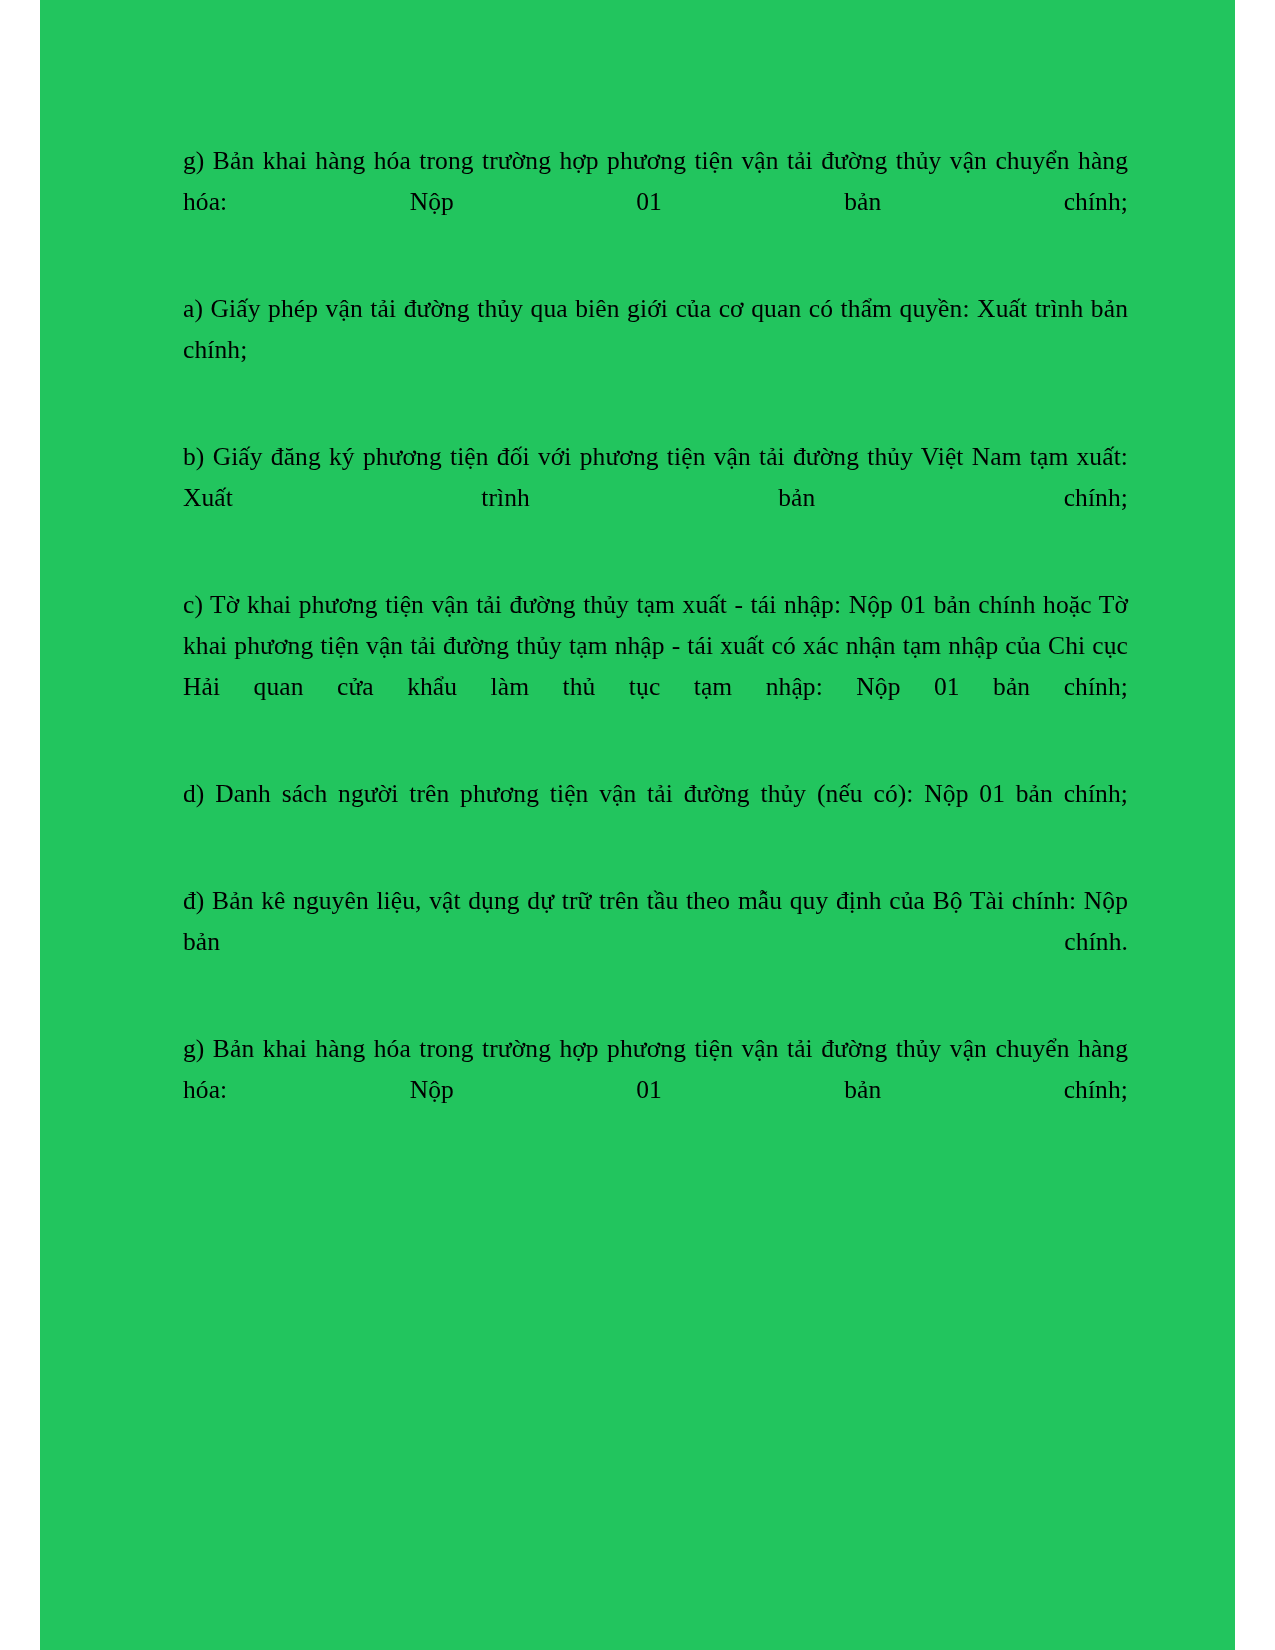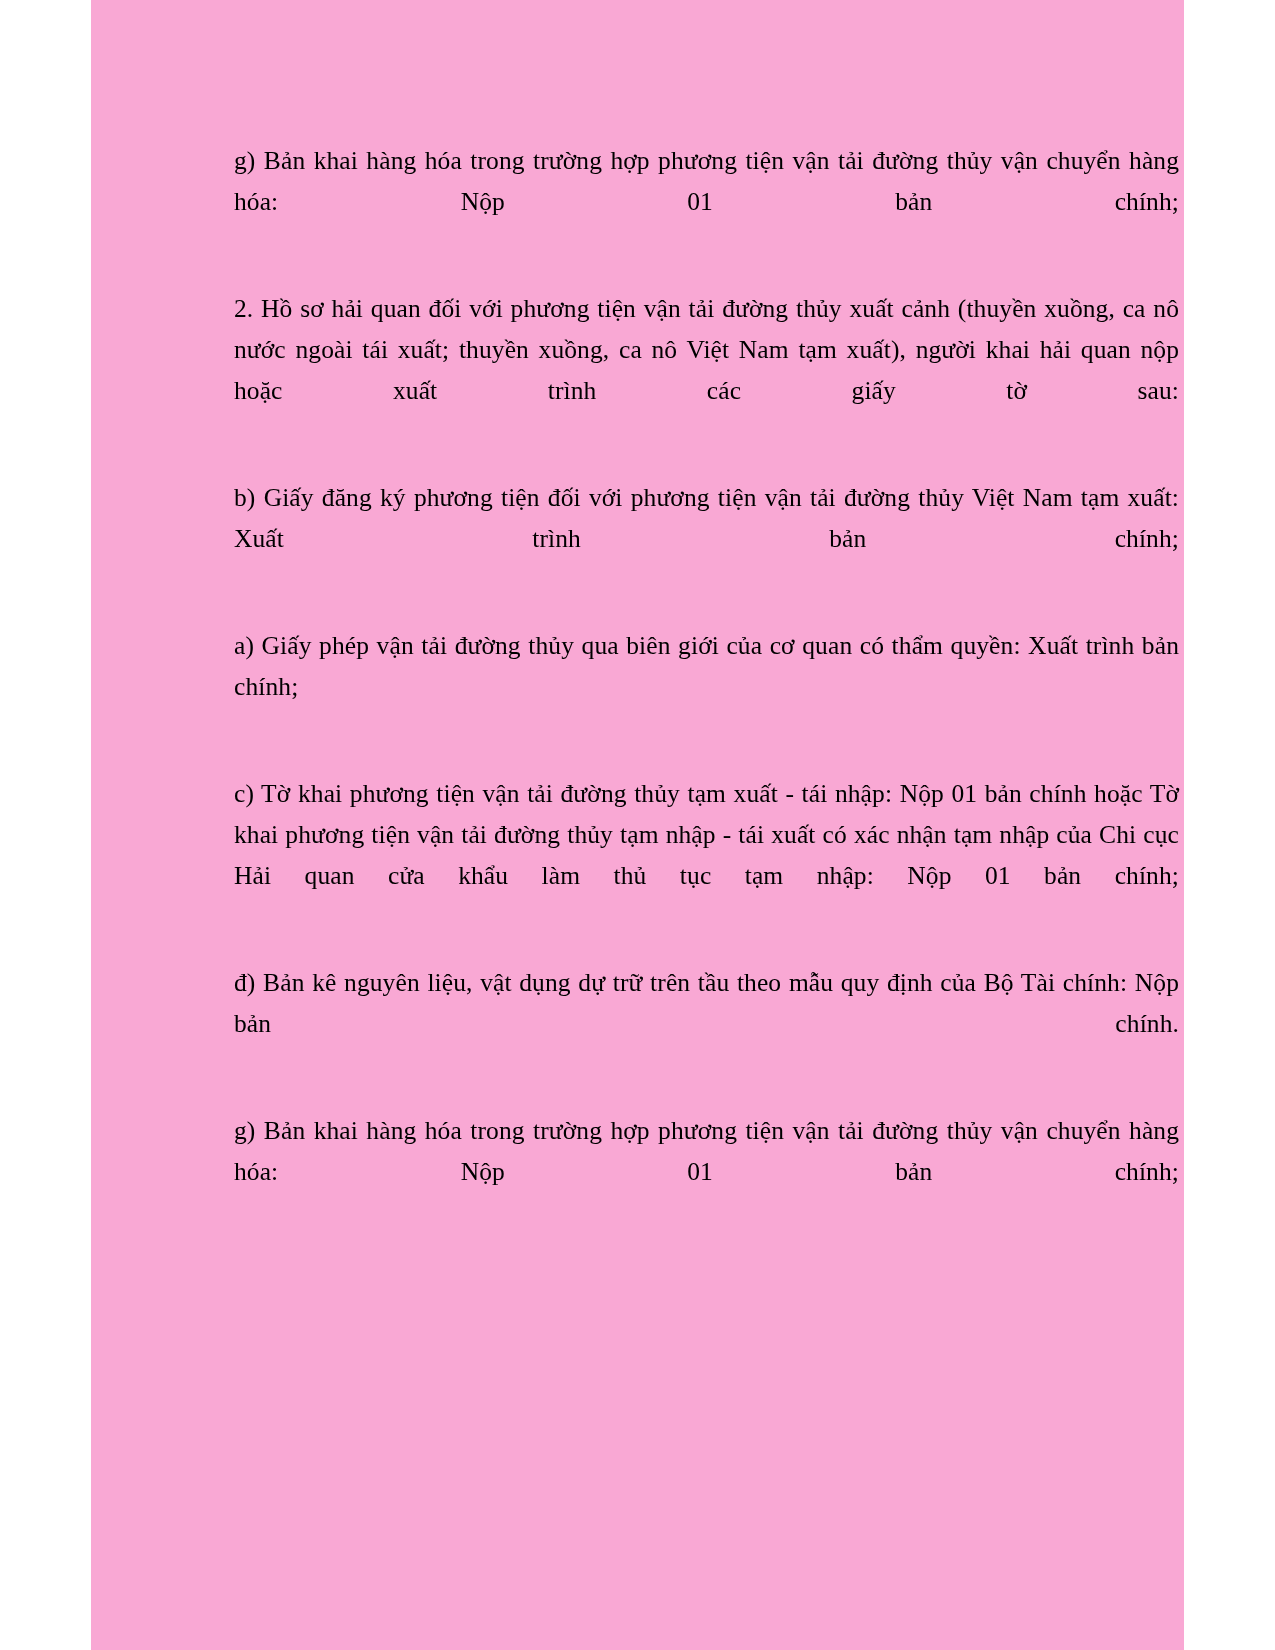--- a/index.html
+++ b/index.html
@@ -7,24 +7,24 @@
     margin: 0;
     padding: 0;
     background: #ffffff;
   }
   body {
     font-family: "Liberation Serif", "DejaVu Serif", serif;
     color: #000000;
   }
   .page {
     position: relative;
-    width: 1093px;
+    width: 1195px;
     height: 1650px;
     margin: 0 auto;
-    background: #f9a8d4;
+    background: #22c55e;
     box-sizing: border-box;
     overflow: hidden;
   }
   .content {
     position: absolute;
     left: 143px;
     top: 140px;
     width: 945px;
   }
   .para {
@@ -47,20 +47,20 @@
     width: 100%;
   }
 </style>
 </head>
 <body>
 
 <div class="page">
   <div class="content" id="doc-body">
 
   <p class="para">g) Bản khai hàng hóa trong trường hợp phương tiện vận tải đường thủy vận chuyển hàng hóa: Nộp 01 bản chính;</p>
-      <p class="para">2. Hồ sơ hải quan đối với phương tiện vận tải đường thủy xuất cảnh (thuyền xuồng, ca nô nước ngoài tái xuất; thuyền xuồng, ca nô Việt Nam tạm xuất), người khai hải quan nộp hoặc xuất trình các giấy tờ sau:</p>
+      <p class="para">a) Giấy phép vận tải đường thủy qua biên giới của cơ quan có thẩm quyền: Xuất trình bản chính;</p>
       <p class="para">b) Giấy đăng ký phương tiện đối với phương tiện vận tải đường thủy Việt Nam tạm xuất: Xuất trình bản chính;</p>
-      <p class="para">a) Giấy phép vận tải đường thủy qua biên giới của cơ quan có thẩm quyền: Xuất trình bản chính;</p>
       <p class="para">c) Tờ khai phương tiện vận tải đường thủy tạm xuất - tái nhập: Nộp 01 bản chính hoặc Tờ khai phương tiện vận tải đường thủy tạm nhập - tái xuất có xác nhận tạm nhập của Chi cục Hải quan cửa khẩu làm thủ tục tạm nhập: Nộp 01 bản chính;</p>
+      <p class="para">d) Danh sách người trên phương tiện vận tải đường thủy (nếu có): Nộp 01 bản chính;</p>
       <p class="para">đ) Bản kê nguyên liệu, vật dụng dự trữ trên tầu theo mẫu quy định của Bộ Tài chính: Nộp bản chính.</p>
       <p class="para">g) Bản khai hàng hóa trong trường hợp phương tiện vận tải đường thủy vận chuyển hàng hóa: Nộp 01 bản chính;</p>
     </div>
 </div>
 
 </body></html>

